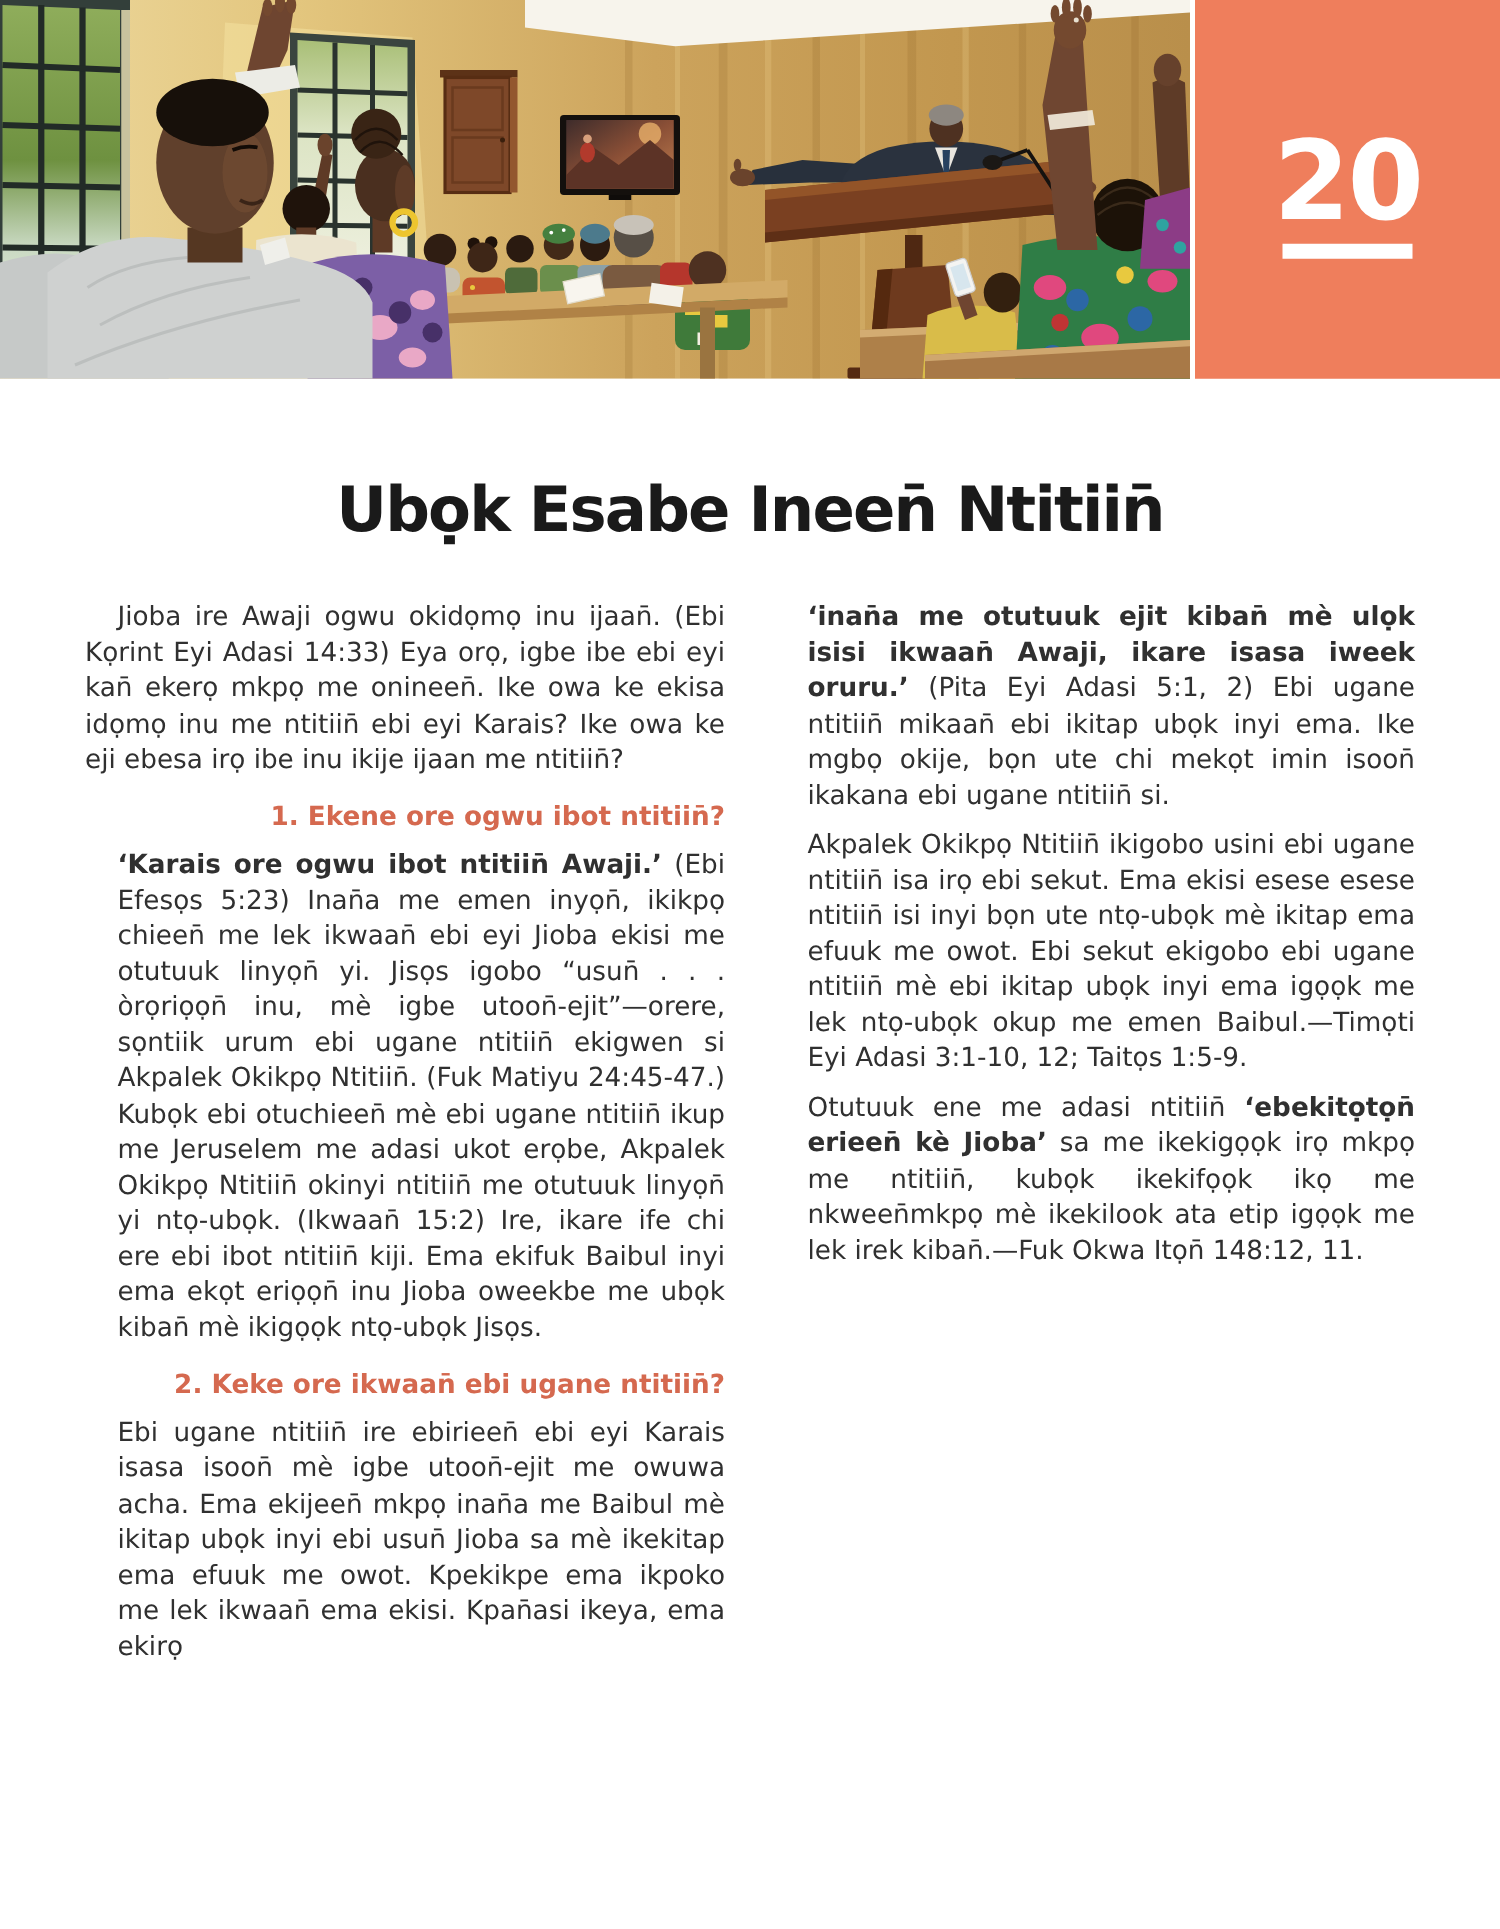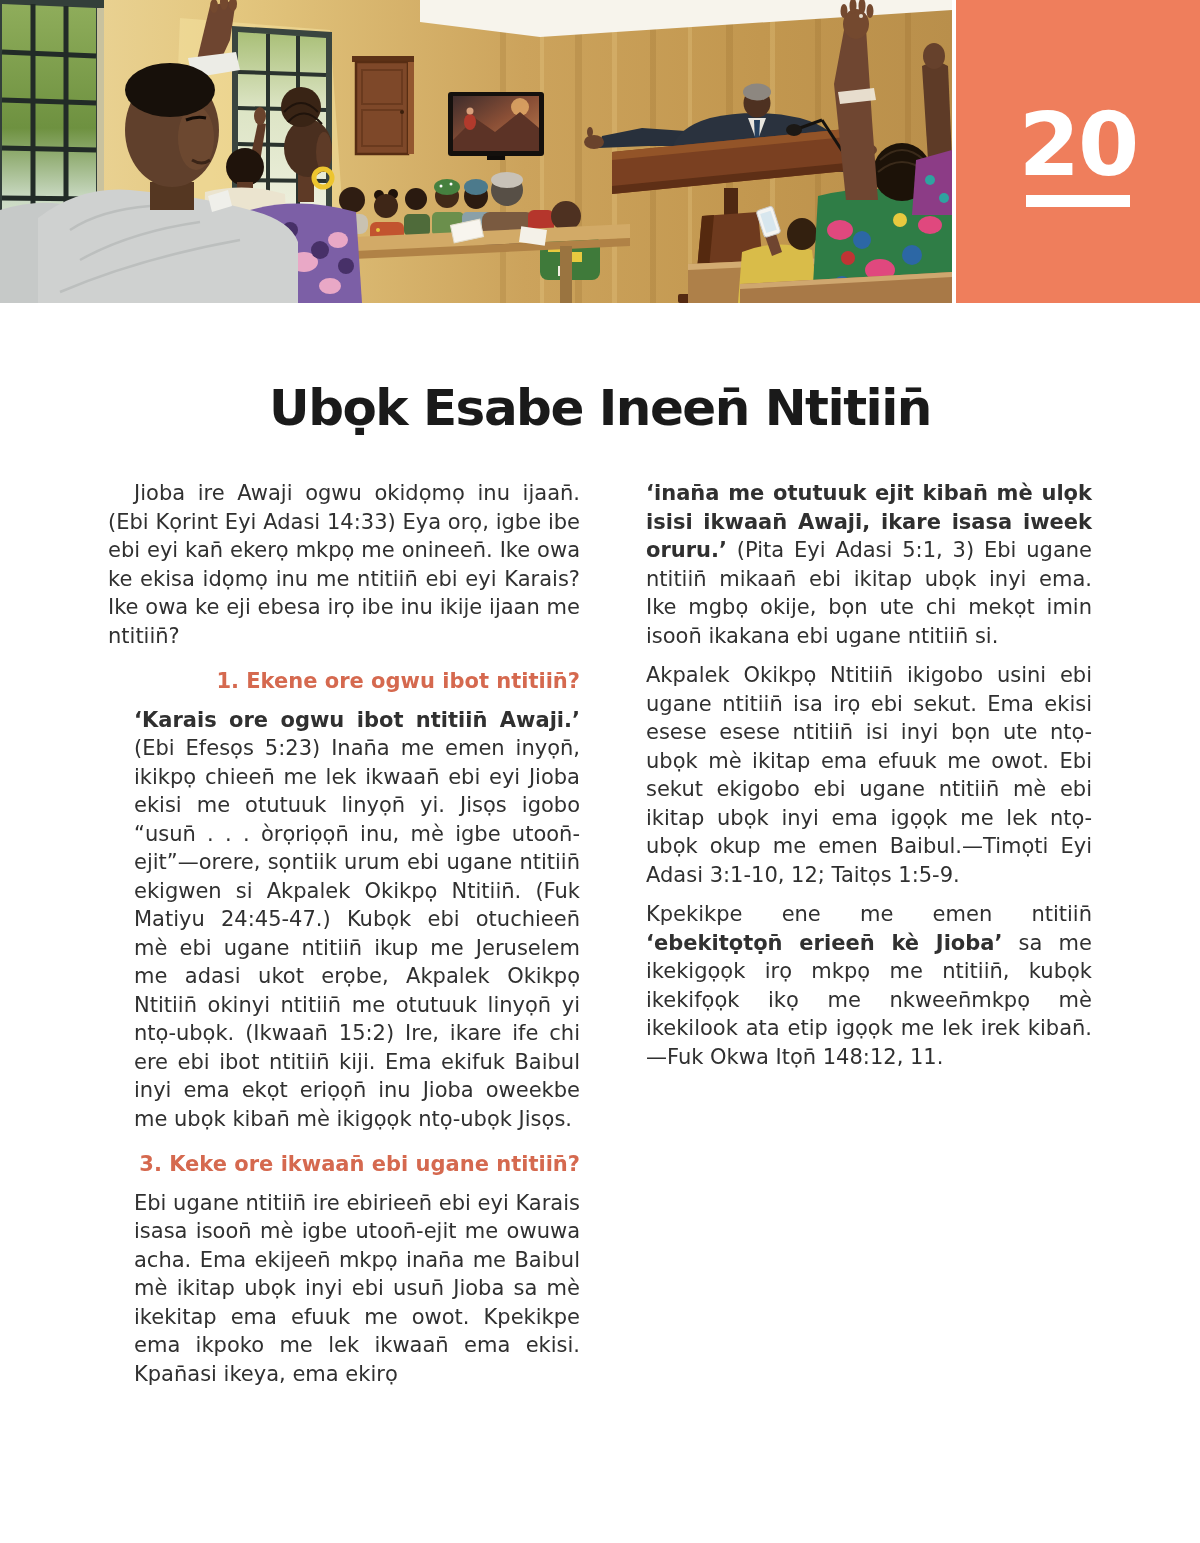--- a/index.html
+++ b/index.html
@@ -13,21 +13,21 @@
   }
   .hero-row{position:relative;width:1200px;height:333px;text-decoration:underline;}
   .photo{position:absolute;left:0;top:0;width:952px;height:303px;display:block;}
   .badge{position:absolute;left:956px;top:0;width:244px;height:303px;background:var(--accent);
          display:flex;flex-direction:column;align-items:center;justify-content:center;}
   .badge-num{color:#fff;font-size:88px;font-weight:bold;line-height:1;letter-spacing:-2px;
              transform:translateY(4px);}
   .badge-rule{width:104px;height:12px;background:#fff;margin-top:10px;}
   h1{margin:49px 72px 0 72px;font-size:50px;line-height:1.06;font-weight:bold;
      letter-spacing:-1.5px;color:var(--title);text-align:center;}
-  .cols{display:flex;gap:40px;padding:0 108px;margin-top:44px;}
+  .cols{display:flex;gap:40px;padding:0 68px;margin-top:44px;}
   .col{flex:1 1 0;font-size:21px;line-height:28.5px;color:var(--body);text-align:justify;}
   .col p{margin:0;}
   .intro{margin:0 0 11px 0 !important;text-indent:26px;}
   .para{margin:0 0 11px 26px !important;}
   .q{color:var(--heading);font-weight:bold;margin:17px 0 10px 0 !important;
      padding-left:27px;text-indent:-27px;text-align:right;}
   strong{font-weight:bold;}
 </style>
 </head>
 <body>
@@ -277,21 +277,21 @@
   </div>
 </div>
 
 <h1>Ubọk Esabe Ineen̄ Ntitiin̄</h1>
 
 <div class="cols">
   <div class="col">
       <p class="intro"><span>Jioba ire Awaji ogwu okidọmọ inu ijaan̄. (Ebi Kọrint Eyi Adasi 14:33) Eya orọ, igbe ibe ebi eyi kan̄ ekerọ mkpọ me onineen̄. Ike owa ke ekisa idọmọ inu me ntitiin̄ ebi eyi Karais? Ike owa ke eji ebesa irọ ibe inu ikije ijaan me ntitiin̄?</span></p>
       <p class="q">1. Ekene ore ogwu ibot ntitiin̄?</p>
       <p class="para"><strong>‘Karais ore ogwu ibot ntitiin̄ Awaji.’</strong><span> (Ebi Efesọs 5:23) Inan̄a me emen inyọn̄, ikikpọ chieen̄ me lek ikwaan̄ ebi eyi Jioba ekisi me otutuuk linyọn̄ yi. Jisọs igobo “usun̄ . . . òrọriọọn̄ inu, mè igbe utoon̄-ejit”—orere, sọntiik urum ebi ugane ntitiin̄ ekigwen si Akpalek Okikpọ Ntitiin̄. (Fuk Matiyu 24:45-47.) Kubọk ebi otuchieen̄ mè ebi ugane ntitiin̄ ikup me Jeruselem me adasi ukot erọbe, Akpalek Okikpọ Ntitiin̄ okinyi ntitiin̄ me otutuuk linyọn̄ yi ntọ-ubọk. (Ikwaan̄ 15:2) Ire, ikare ife chi ere ebi ibot ntitiin̄ kiji. Ema ekifuk Baibul inyi ema ekọt eriọọn̄ inu Jioba oweekbe me ubọk kiban̄ mè ikigọọk ntọ-ubọk Jisọs.</span></p>
-      <p class="q">3. Keke ore ikwaan̄ ebi ugane ntitiin̄?</p>
+      <p class="q">2. Keke ore ikwaan̄ ebi ugane ntitiin̄?</p>
       <p class="para"><span>Ebi ugane ntitiin̄ ire ebirieen̄ ebi eyi Karais isasa isoon̄ mè igbe utoon̄-ejit me owuwa acha. Ema ekijeen̄ mkpọ inan̄a me Baibul mè ikitap ubọk inyi ebi usun̄ Jioba sa mè ikekitap ema efuuk me owot. Kpekikpe ema ikpoko me lek ikwaan̄ ema ekisi. Kpan̄asi ikeya, ema ekirọ</span></p>
     </div>
   <div class="col">
-      <p class="para"><strong>‘inan̄a me otutuuk ejit kiban̄ mè ulọk isisi ikwaan̄ Awaji, ikare isasa iweek oruru.’</strong><span> (Pita Eyi Adasi 5:1, 3) Ebi ugane ntitiin̄ mikaan̄ ebi ikitap ubọk inyi ema. Ike mgbọ okije, bọn ute chi mekọt imin isoon̄ ikakana ebi ugane ntitiin̄ si.</span></p>
+      <p class="para"><strong>‘inan̄a me otutuuk ejit kiban̄ mè ulọk isisi ikwaan̄ Awaji, ikare isasa iweek oruru.’</strong><span> (Pita Eyi Adasi 5:1, 2) Ebi ugane ntitiin̄ mikaan̄ ebi ikitap ubọk inyi ema. Ike mgbọ okije, bọn ute chi mekọt imin isoon̄ ikakana ebi ugane ntitiin̄ si.</span></p>
       <p class="para"><span>Akpalek Okikpọ Ntitiin̄ ikigobo usini ebi ugane ntitiin̄ isa irọ ebi sekut. Ema ekisi esese esese ntitiin̄ isi inyi bọn ute ntọ-ubọk mè ikitap ema efuuk me owot. Ebi sekut ekigobo ebi ugane ntitiin̄ mè ebi ikitap ubọk inyi ema igọọk me lek ntọ-ubọk okup me emen Baibul.—Timọti Eyi Adasi 3:1-10, 12; Taitọs 1:5-9.</span></p>
-      <p class="para"><span>Kpekikpe ene me emen ntitiin̄ </span><strong>‘ebekitọtọn̄ erieen̄ kè Jioba’</strong><span> sa me ikekigọọk irọ mkpọ me ntitiin̄, kubọk ikekifọọk ikọ me nkween̄mkpọ mè ikekilook ata etip igọọk me lek irek kiban̄.—Fuk Okwa Itọn̄ 148:12, 11.</span></p>
+      <p class="para"><span>Otutuuk ene me adasi ntitiin̄ </span><strong>‘ebekitọtọn̄ erieen̄ kè Jioba’</strong><span> sa me ikekigọọk irọ mkpọ me ntitiin̄, kubọk ikekifọọk ikọ me nkween̄mkpọ mè ikekilook ata etip igọọk me lek irek kiban̄.—Fuk Okwa Itọn̄ 148:12, 11.</span></p>
     </div>
 </div>
 
 </body></html>

